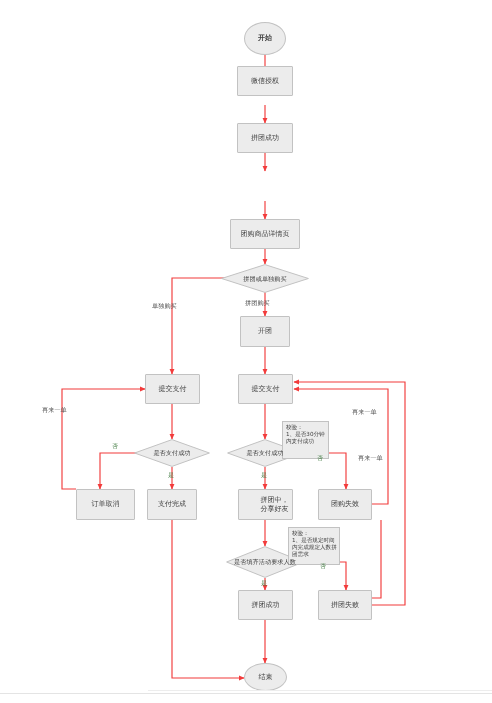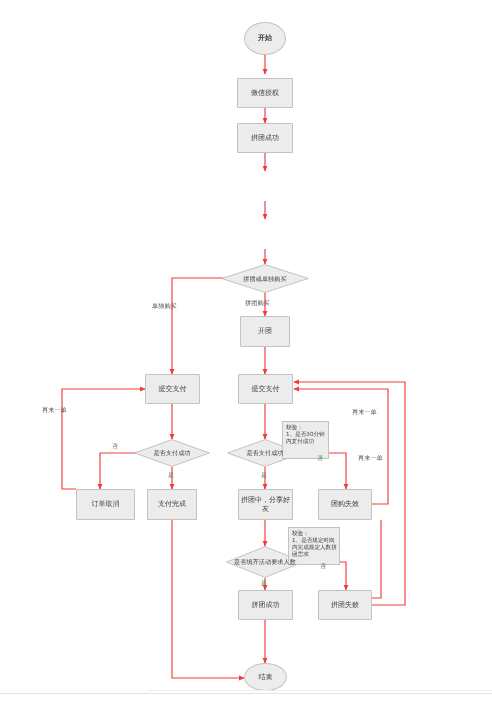--- a/index.html
+++ b/index.html
@@ -174,29 +174,32 @@
       <path d="M372,605 L405,605 L405,382 L294,382" marker-end="url(#ah)"></path>
 
       <path d="M372,598 L381,598 L381,520"></path>
     </g>
   </svg>
 
   <div class="node terminal" style="left:244px; top:22px; width:42px; height:33px;font-weight:bold;">
     <span>开始</span>
   </div>
 
-  <div class="node box" style="left:237px; top:78px; width:56px; height:30px;align-items:center;">
+  <div class="node box" style="left:237px; top:66px; width:56px; height:30px;align-items:center;">
     <span>微信授权</span>
   </div>
 
   <div class="node box" style="left:237px; top:123px; width:56px; height:30px;">
     <span>拼团成功</span>
   </div>
 
 
+  <div class="node box" style="left:230px; top:219px; width:70px; height:30px;">
+    <span>团购商品详情页</span>
+  </div>
 
   <div class="diamond-wrap" style="left:221px; top:264px; width:88px; height:29px;">
     <svg class="diamond-shape" viewBox="0 0 88 29" preserveAspectRatio="none">
       <polygon points="44,0.6 87.4,14.5 44,28.4 0.6,14.5" fill="#ececec" stroke="#c2c2c2" stroke-width="1"></polygon>
     </svg>
     <span class="diamond-label">拼团或单独购买</span>
   </div>
 
   <div class="node box" style="left:240px; top:316px; width:50px; height:31px;">
     <span>开团</span>
@@ -225,21 +228,21 @@
   </div>
 
   <div class="node box" style="left:76px; top:489px; width:59px; height:31px;">
     <span>订单取消</span>
   </div>
 
   <div class="node box" style="left:147px; top:489px; width:50px; height:31px;">
     <span>支付完成</span>
   </div>
 
-  <div class="node box" style="left:238px; top:489px; width:55px; height:31px;">
+  <div class="node box" style="left:238px; top:489px; width:55px; height:31px;padding-left:20px;">
     <span>拼团中，分享好友</span>
   </div>
 
   <div class="node box" style="left:318px; top:489px; width:54px; height:31px;">
     <span>团购失效</span>
   </div>
 
   <div class="diamond-wrap" style="left:226px; top:546px; width:78px; height:32px;">
     <svg class="diamond-shape" viewBox="0 0 78 32" preserveAspectRatio="none">
       <polygon points="39,0.6 77.4,16 39,31.4 0.6,16" fill="#ececec" stroke="#c2c2c2" stroke-width="1"></polygon>

